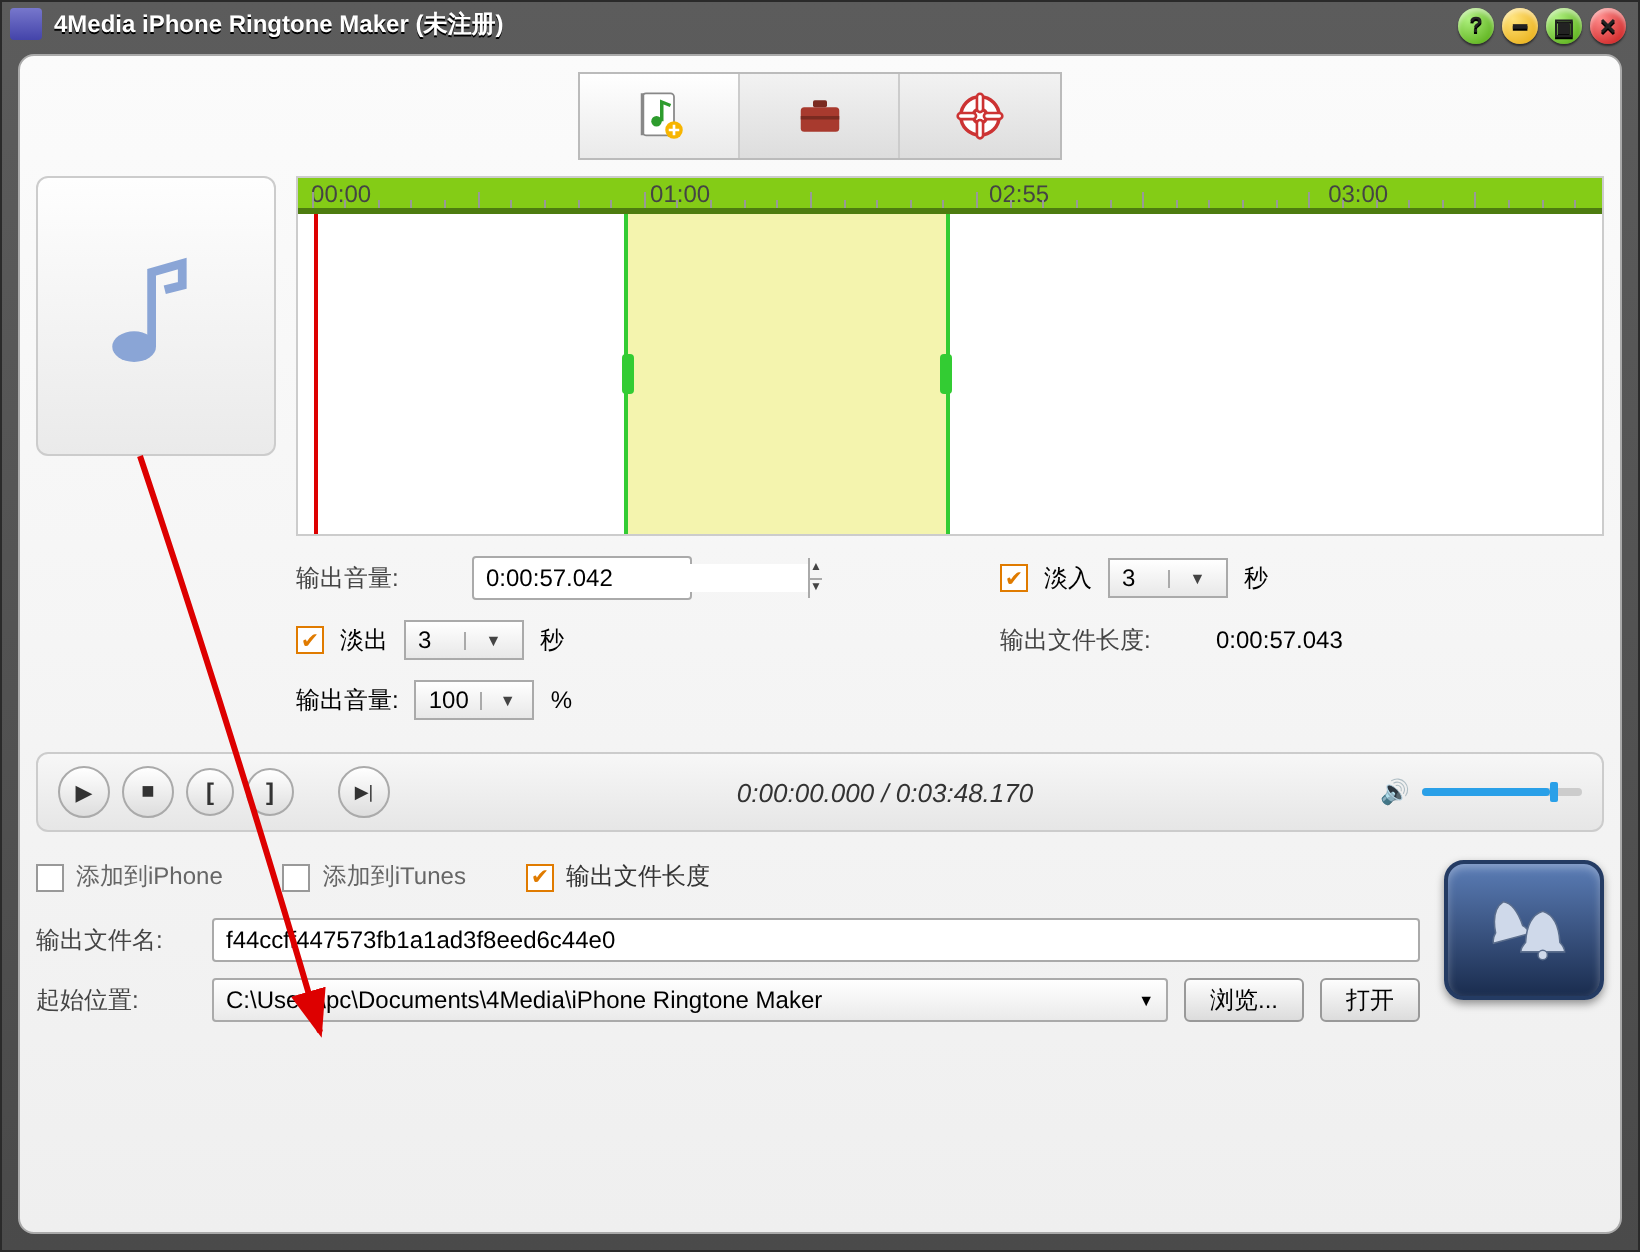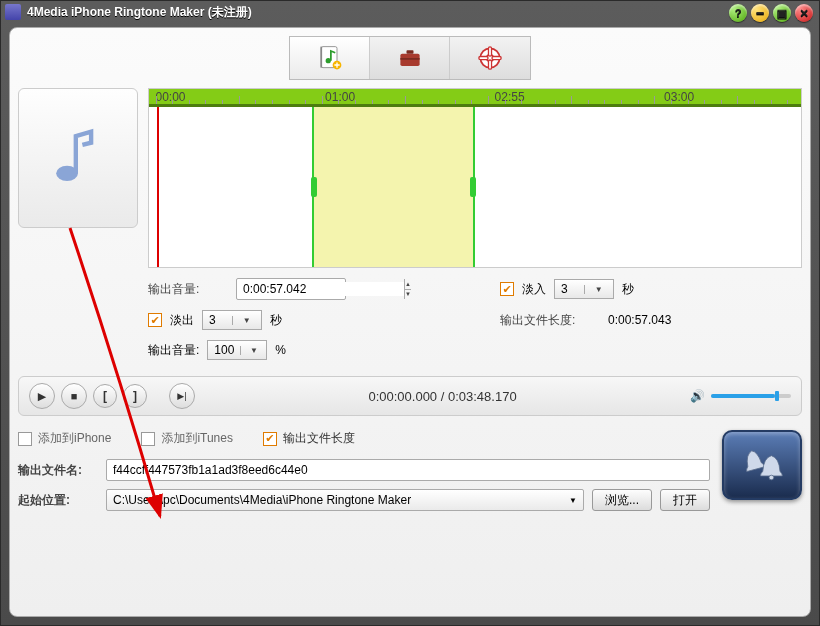--- a/index.html
+++ b/index.html
@@ -42,31 +42,31 @@
   .spinbox .spinbtns div { flex:1; display:flex; align-items:center; justify-content:center; font-size:6px; color:#444; cursor:pointer; }
   .spinbox .spinbtns div:first-child { border-bottom:1px solid #aaa; }
   .chk { width:14px; height:14px; border:1px solid #e07b00; background:#fff; display:flex; align-items:center; justify-content:center; color:#e07b00; font-size:11px; }
   .chk.gray { border-color:#999; color:transparent; }
   .combo { display:flex; align-items:center; border:1px solid #aaa; background:linear-gradient(#fff,#e8e8e8); height:20px; width:60px; }
   .combo span { flex:1; padding:0 6px; }
   .combo .arrow { width:16px; border-left:1px solid #aaa; text-align:center; font-size:8px; color:#444; }
   .transport { margin-top:16px; height:40px; border:1px solid #ccc; border-radius:6px; background:linear-gradient(#f7f7f7,#e6e6e6); display:flex; align-items:center; padding:0 10px; gap:6px; }
   .tbtn { width:26px; height:26px; border-radius:50%; border:1px solid #aaa; background:linear-gradient(#fff,#ddd); display:flex; align-items:center; justify-content:center; cursor:pointer; font-size:11px; color:#333; }
   .tbtn.sm { width:24px; height:24px; font-size:10px; }
-  .timedisp { flex:1; text-align:center; color:#333; font-size:13px; }
+  .timedisp { flex:1; text-align:center; color:#333; font-size:13px;font-style:italic; }
   .volicon { color:#444; }
   .volslider { width:80px; height:4px; background:#ccc; position:relative; border-radius:2px; }
   .volslider .fill { position:absolute; left:0; top:0; bottom:0; background:#2aa0e8; border-radius:2px; }
   .volslider .thumbv { position:absolute; top:-3px; width:4px; height:10px; background:#2aa0e8; border-radius:1px; }
   .bottom { margin-top:14px; display:flex; gap:12px; }
   .outcol { flex:1; }
   .optrow { display:flex; gap:30px; align-items:center; margin-bottom:12px; }
   .optrow label { display:flex; align-items:center; gap:6px; color:#666; }
   .outrow { display:flex; align-items:center; gap:8px; margin-bottom:8px; }
-  .outrow .lbl { color:#444; width:80px;font-weight:bold; }
+  .outrow .lbl { color:#444; width:80px; }
   .outrow input { flex:1; border:1px solid #aaa; height:22px; padding:0 6px; border-radius:2px; }
   .outrow .fcombo { flex:1; border:1px solid #aaa; height:22px; padding:0 6px; border-radius:2px; background:linear-gradient(#fff,#eaeaea); display:flex; align-items:center; justify-content:space-between; }
   .btn { height:22px; padding:0 12px; border:1px solid #999; border-radius:3px; background:linear-gradient(#fdfdfd,#dcdcdc); cursor:pointer; }
   .convertbtn { width:80px; height:70px; border:2px solid #243b63; border-radius:10px; background:linear-gradient(#5b7db6,#1a2c4e); display:flex; align-items:center; justify-content:center; cursor:pointer; box-shadow: inset 0 2px 4px rgba(255,255,255,.3), 0 2px 4px rgba(0,0,0,.4); }
   .convertbtn svg { width:50px; height:50px; }
   .arrow-ann { position:absolute; pointer-events:none; }
 </style>
 </head>
 <body>
 

